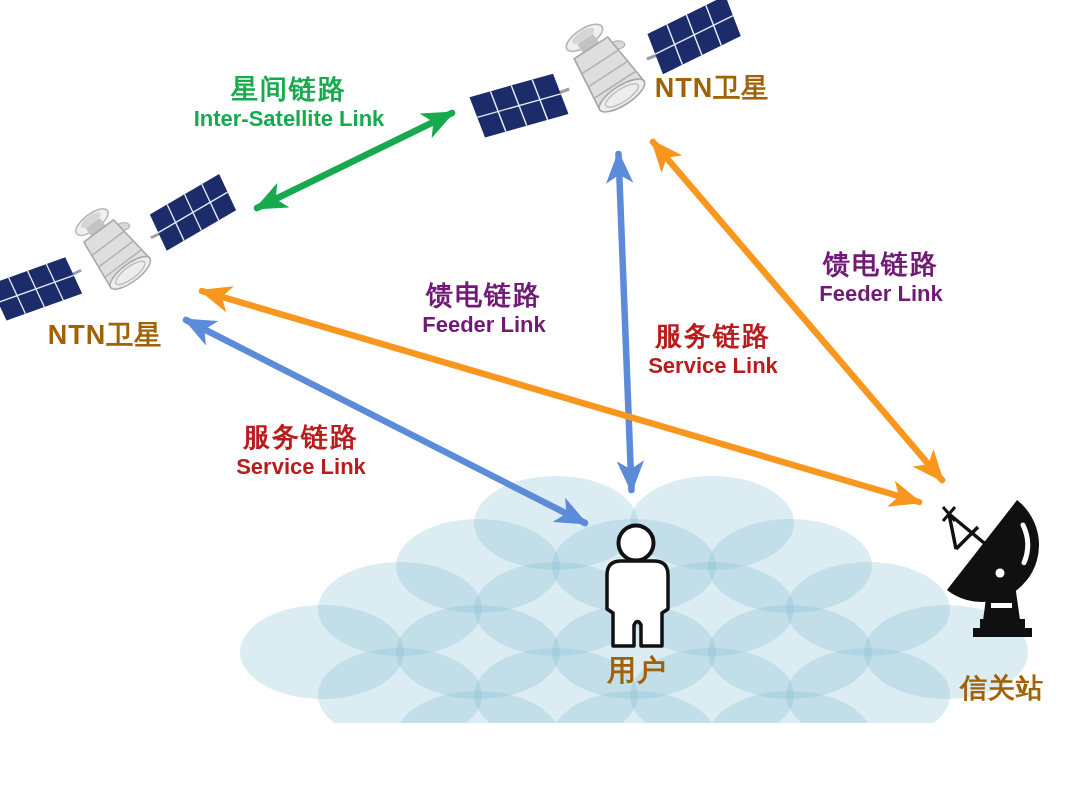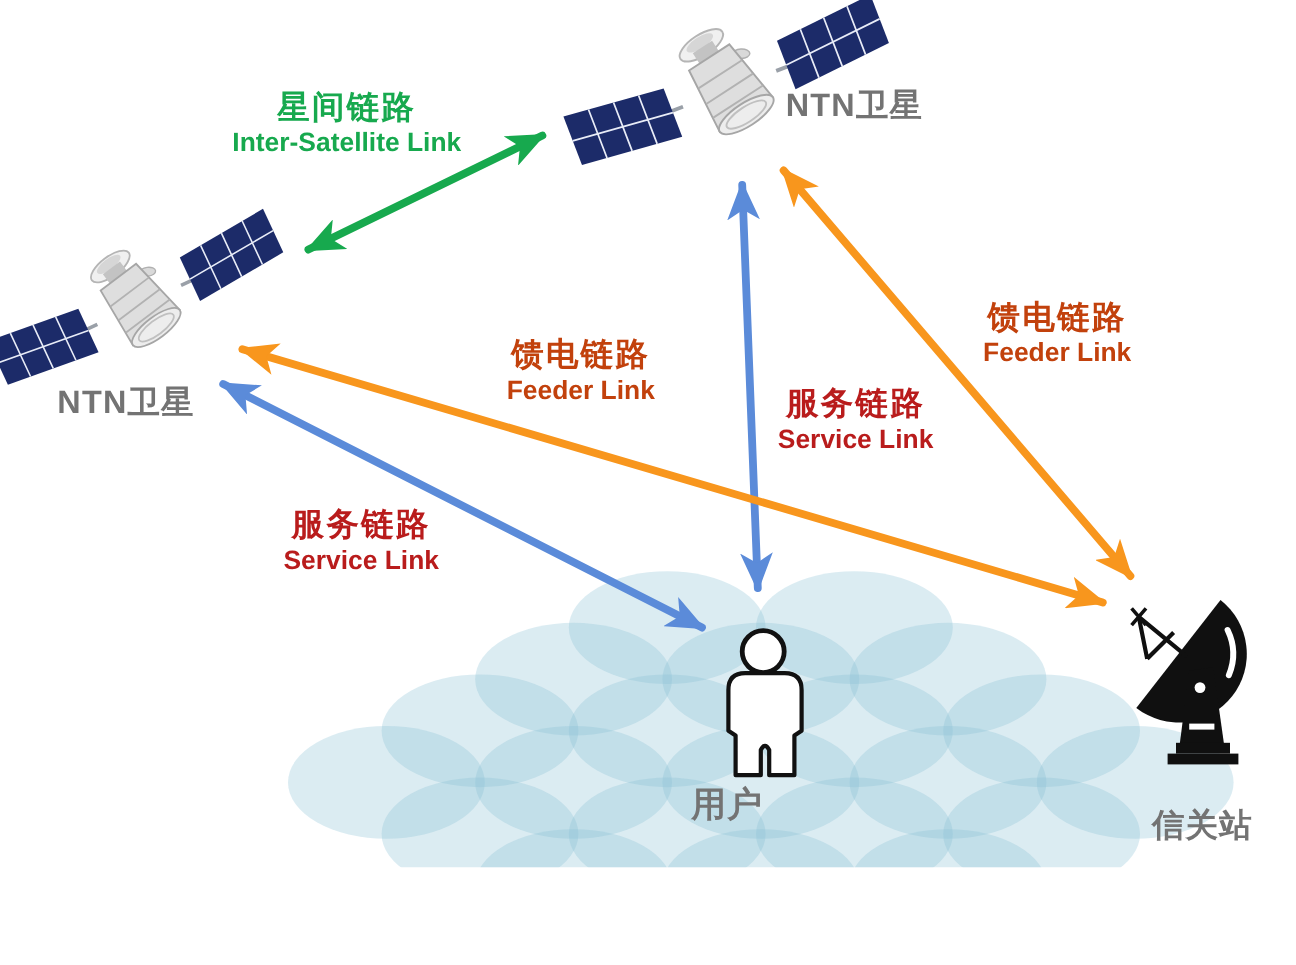--- a/index.html
+++ b/index.html
@@ -9,33 +9,33 @@
   }
   svg.canvas{position:absolute;left:0;top:0;}
   .lbl{
     position:absolute;transform:translate(-50%,-50%);
     text-align:center;font-weight:bold;white-space:nowrap;line-height:1.18;
   }
   .lbl .zh{display:block;font-size:27px;letter-spacing:2px;}
   .lbl .en{display:block;font-size:22px;letter-spacing:0;}
   .green{color:#17a94e;}
   .blue{color:#b91c1c;}
-  .orange{color:#c2410c;}
+  .orange{color:#701a75;}
   .node-lbl{
     position:absolute;transform:translate(-50%,-50%);
-    font-weight:bold;color:#737373;font-size:27px;white-space:nowrap;letter-spacing:1px;
+    font-weight:bold;color:#a16207;font-size:27px;white-space:nowrap;letter-spacing:1px;
   }
   #lbl-isl{left:289px;top:103px;}
   #lbl-feeder-c{left:484px;top:309px;}
   #lbl-service-c{left:713px;top:350px;}
   #lbl-feeder-r{left:881px;top:278px;}
   #lbl-service-l{left:301px;top:451px;}
   #lbl-sat-top{left:712px;top:88px;}
   #lbl-sat-left{left:105px;top:335px;}
-  #lbl-user{left:606px;top:671px;font-size:29px;}
+  #lbl-user{left:637px;top:671px;font-size:29px;}
   #lbl-gateway{left:1002px;top:688px;}
   .arrow{fill:none;stroke-width:6.5;stroke-linecap:round;}
   .arrow.g{stroke:#17a94e;}
   .arrow.b{stroke:#5b8bd9;}
   .arrow.o{stroke:#f8961d;}
 </style>
 </head>
 <body>
 
 <div class="stage">

